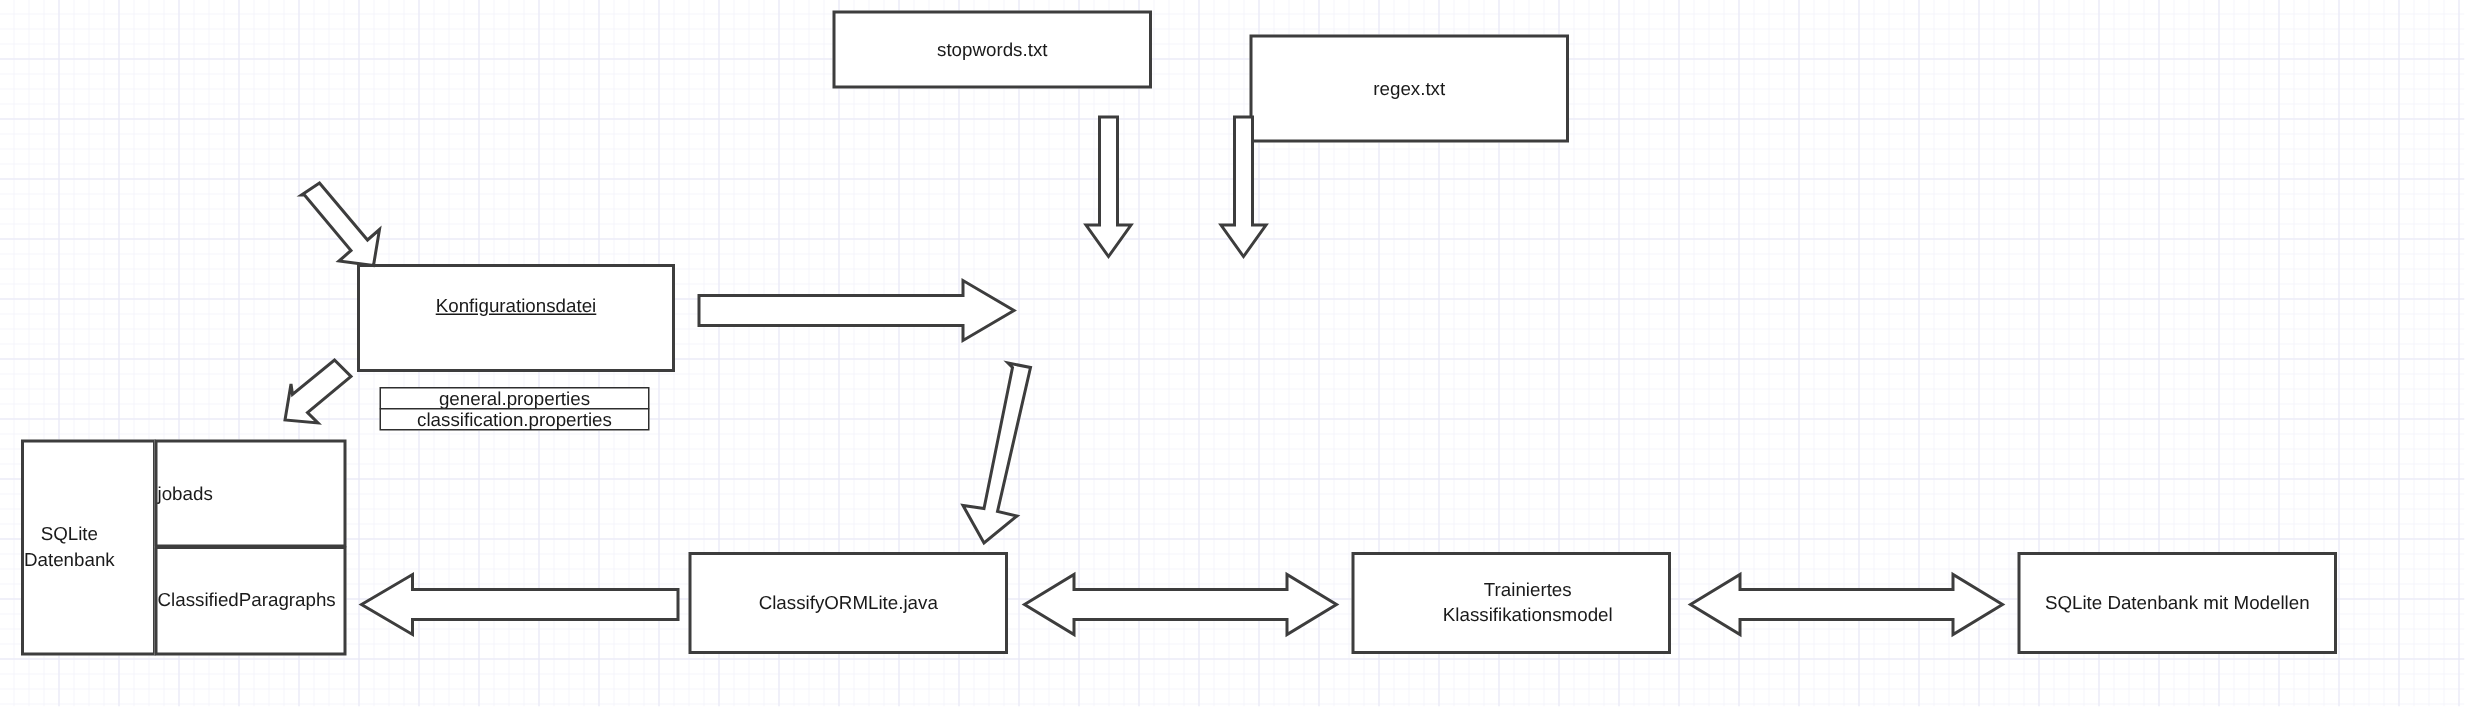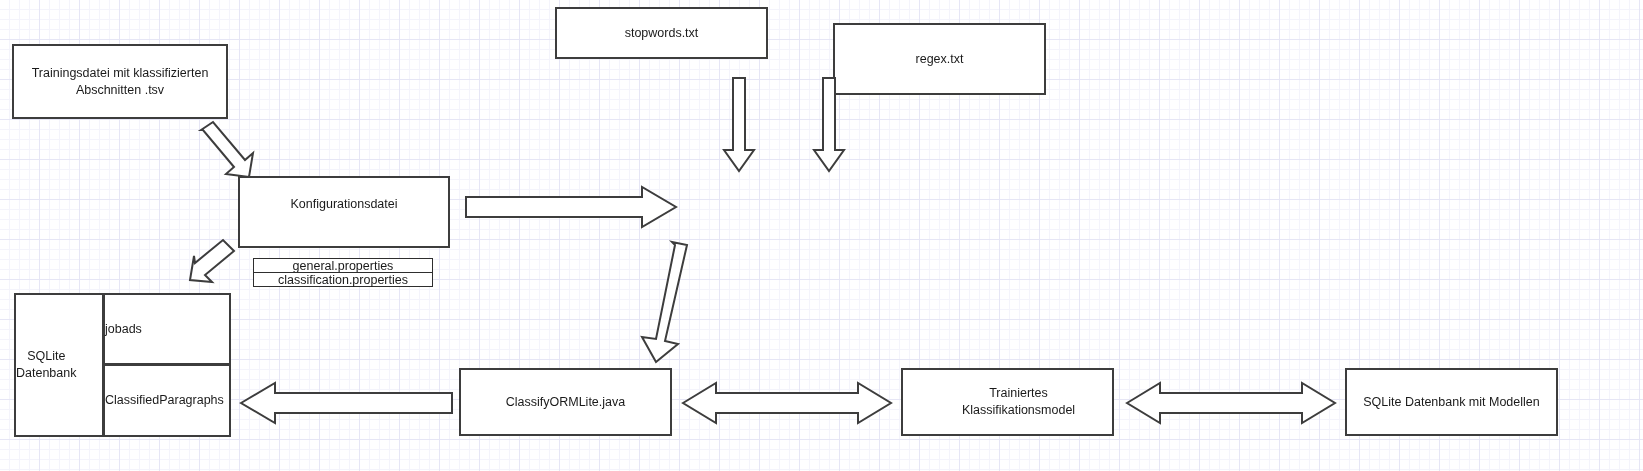--- a/index.html
+++ b/index.html
@@ -78,35 +78,31 @@
     stroke: #3d3d3d;
     stroke-width: 2;
     stroke-linejoin: miter;
   }
 </style>
 </head>
 <body>
 
 <div id="canvas">
 
-  <div class="node" style="left:12px; top:44px; width:216px; height:75px;">
-    <span class="node-label">Trainingsdatei mit klassifizierten
-Abschnitten .tsv</span>
-  </div>
 
   <div class="node" style="left:555px; top:7px; width:213px; height:52px;">
     <span class="node-label">stopwords.txt</span>
   </div>
 
   <div class="node" style="left:804px; top:23px; width:213px; height:72px;margin-left:29px;">
     <span class="node-label">regex.txt</span>
   </div>
 
   <div class="node" style="left:238px; top:176px; width:212px; height:72px;">
-    <span class="node-label" style="position:relative; top:-8px;">Konfigurationsdatei</span>
+    <span class="node-label" style="position:relative; top:-8px;text-decoration:underline;">Konfigurationsdatei</span>
   </div>
 
   <div class="prop-box" style="left:253px; top:238px; width:180px; height:15px;">
     <span>general.properties</span>
   </div>
 
   <div class="prop-box" style="left:253px; top:252px; width:180px; height:15px;justify-content:center;">
     <span>classification.properties</span>
   </div>
 

